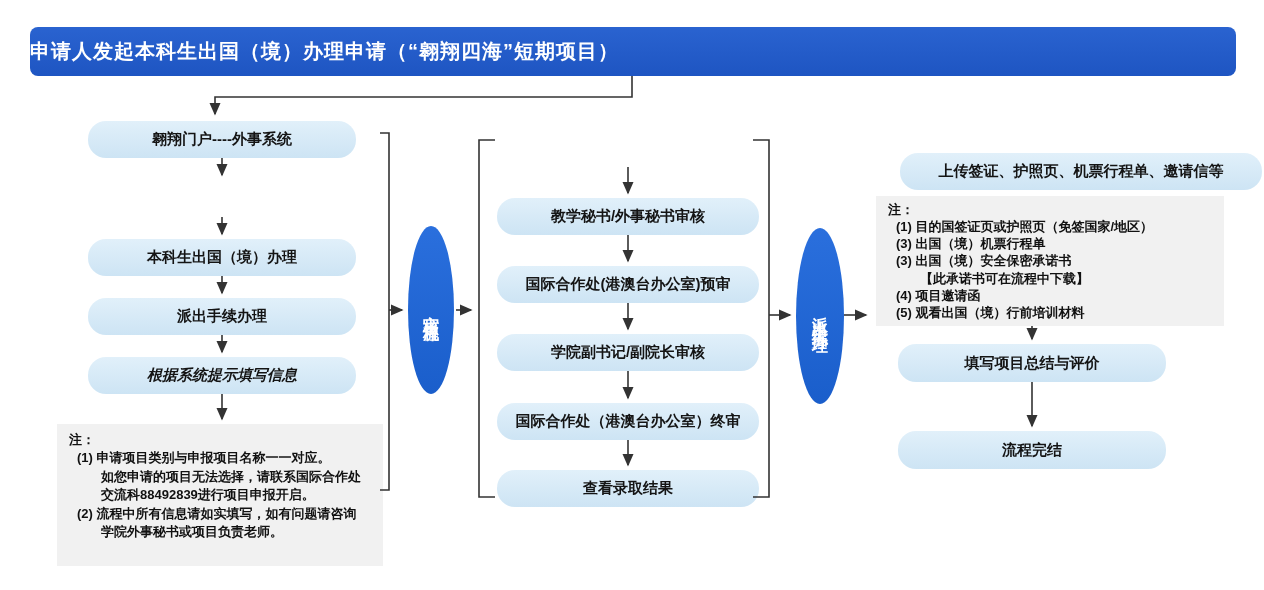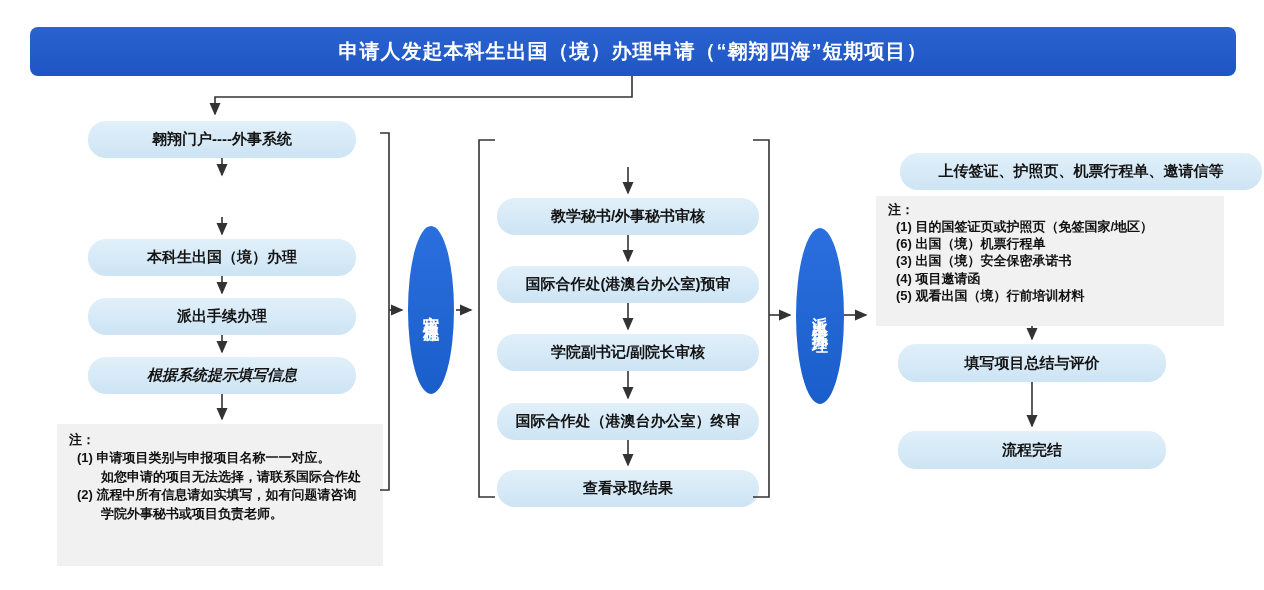--- a/index.html
+++ b/index.html
@@ -13,21 +13,21 @@
     background: #ffffff;
     overflow: hidden;
   }
 
   .banner {
     position: absolute;
     left: 30px; top: 27px;
     width: 1206px; height: 49px;
     background: linear-gradient(#2a63d0, #1e55c2);
     border-radius: 8px;
-    display: flex; align-items: center; justify-content: center;
+    display: flex; align-items: center; 
     color: #ffffff;
     font-size: 20px;
     font-weight: bold;
     letter-spacing: 1px;
   }
 
   .connectors {
     position: absolute;
     left: 0; top: 0;
     z-index: 5;
@@ -127,20 +127,21 @@
 
   <div class="box step" style="left:88px; top:121px; width:268px; height:37px;">翱翔门户----外事系统</div>
   <div class="box step" style="left:88px; top:239px; width:268px; height:37px;">本科生出国（境）办理</div>
   <div class="box step" style="left:88px; top:298px; width:268px; height:37px;">派出手续办理</div>
   <div class="box step" style="left:88px; top:357px; width:268px; height:37px;font-style:italic;">根据系统提示填写信息</div>
 
   <div class="note" style="left:57px; top:424px; width:326px; height:142px;">
     <div class="note-line">注：</div>
     <div class="note-line ind-sm">(1) 申请项目类别与申报项目名称一一对应。</div>
     <div class="note-line ind-lg">如您申请的项目无法选择，请联系国际合作处</div>
+    <div class="note-line ind-lg">交流科88492839进行项目申报开启。</div>
     <div class="note-line ind-sm">(2) 流程中所有信息请如实填写，如有问题请咨询</div>
     <div class="note-line ind-lg">学院外事秘书或项目负责老师。</div>
   </div>
 
   <div class="oval" style="left:408px; top:226px; width:46px; height:168px;">
     <span class="vtext">审核流程</span>
   </div>
 
   <div class="box step" style="left:497px; top:198px; width:262px; height:37px;">教学秘书/外事秘书审核</div>
   <div class="box step" style="left:497px; top:266px; width:262px; height:37px;">国际合作处(港澳台办公室)预审</div>
@@ -150,22 +151,23 @@
 
   <div class="oval" style="left:796px; top:228px; width:48px; height:176px;">
     <span class="vtext">派出手续办理</span>
   </div>
 
   <div class="box step" style="left:900px; top:153px; width:362px; height:37px; font-size:15px;">上传签证、护照页、机票行程单、邀请信等</div>
 
   <div class="note" style="left:876px; top:196px; width:348px; height:130px; line-height:1.32; padding-top:5px;">
     <div class="note-line">注：</div>
     <div class="note-line ind-sm">(1) 目的国签证页或护照页（免签国家/地区）</div>
-    <div class="note-line ind-sm">(6) 出国（境）机票行程单</div>
+    <div class="note-line ind-sm">(3) 出国（境）机票行程单</div>
     <div class="note-line ind-sm">(3) 出国（境）安全保密承诺书</div>
+    <div class="note-line ind-lg">【此承诺书可在流程中下载】</div>
     <div class="note-line ind-sm">(4) 项目邀请函</div>
     <div class="note-line ind-sm">(5) 观看出国（境）行前培训材料</div>
   </div>
 
   <div class="box step" style="left:898px; top:344px; width:268px; height:38px;">填写项目总结与评价</div>
 
   <div class="box step" style="left:898px; top:431px; width:268px; height:38px;">流程完结</div>
 
 </div>
 

